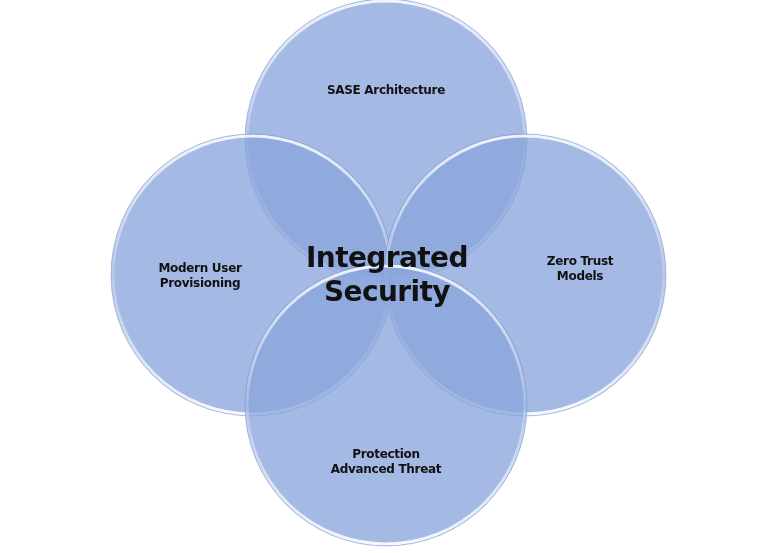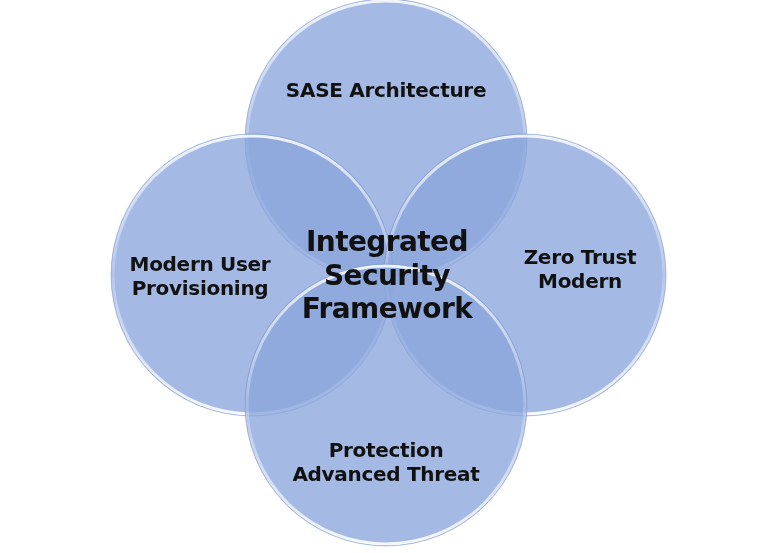--- a/index.html
+++ b/index.html
@@ -25,21 +25,21 @@
       position: absolute;
       text-align: center;
       color: #111111;
       font-weight: bold;
       font-family: "DejaVu Sans", "Liberation Sans", sans-serif;
       line-height: 1.22;
       transform: translate(-50%, -50%);
       white-space: nowrap;
     }
     .label .line { display: block; }
-    .small { font-size: 20px; letter-spacing: -0.3px; }
+    .small { font-size: 12px; letter-spacing: -0.3px; }
     .center-label {
       font-size: 28px;
       line-height: 1.2;
       letter-spacing: -0.6px;
     }
   </style>
 </head>
 <body>
 
 <svg id="diagram" viewBox="0 0 774 553" xmlns="http://www.w3.org/2000/svg">
@@ -85,25 +85,24 @@
   <span class="line">SASE Architecture</span>
 </div>
 
 <div class="label small" style="left:200px; top:276px;">
   <span class="line">Modern User</span>
   <span class="line">Provisioning</span>
 </div>
 
 <div class="label small" style="left:580px; top:269px;text-align:center;">
   <span class="line">Zero Trust</span>
-  <span class="line">Modern</span>
+  <span class="line">Models</span>
 </div>
 
 <div class="label small" style="left:386px; top:462px;">
   <span class="line">Protection</span>
   <span class="line">Advanced Threat</span>
 </div>
 
 <div class="label center-label" style="left:387px; top:275px;">
   <span class="line">Integrated</span>
   <span class="line">Security</span>
-  <span class="line">Framework</span>
 </div>
 
 </body></html>

